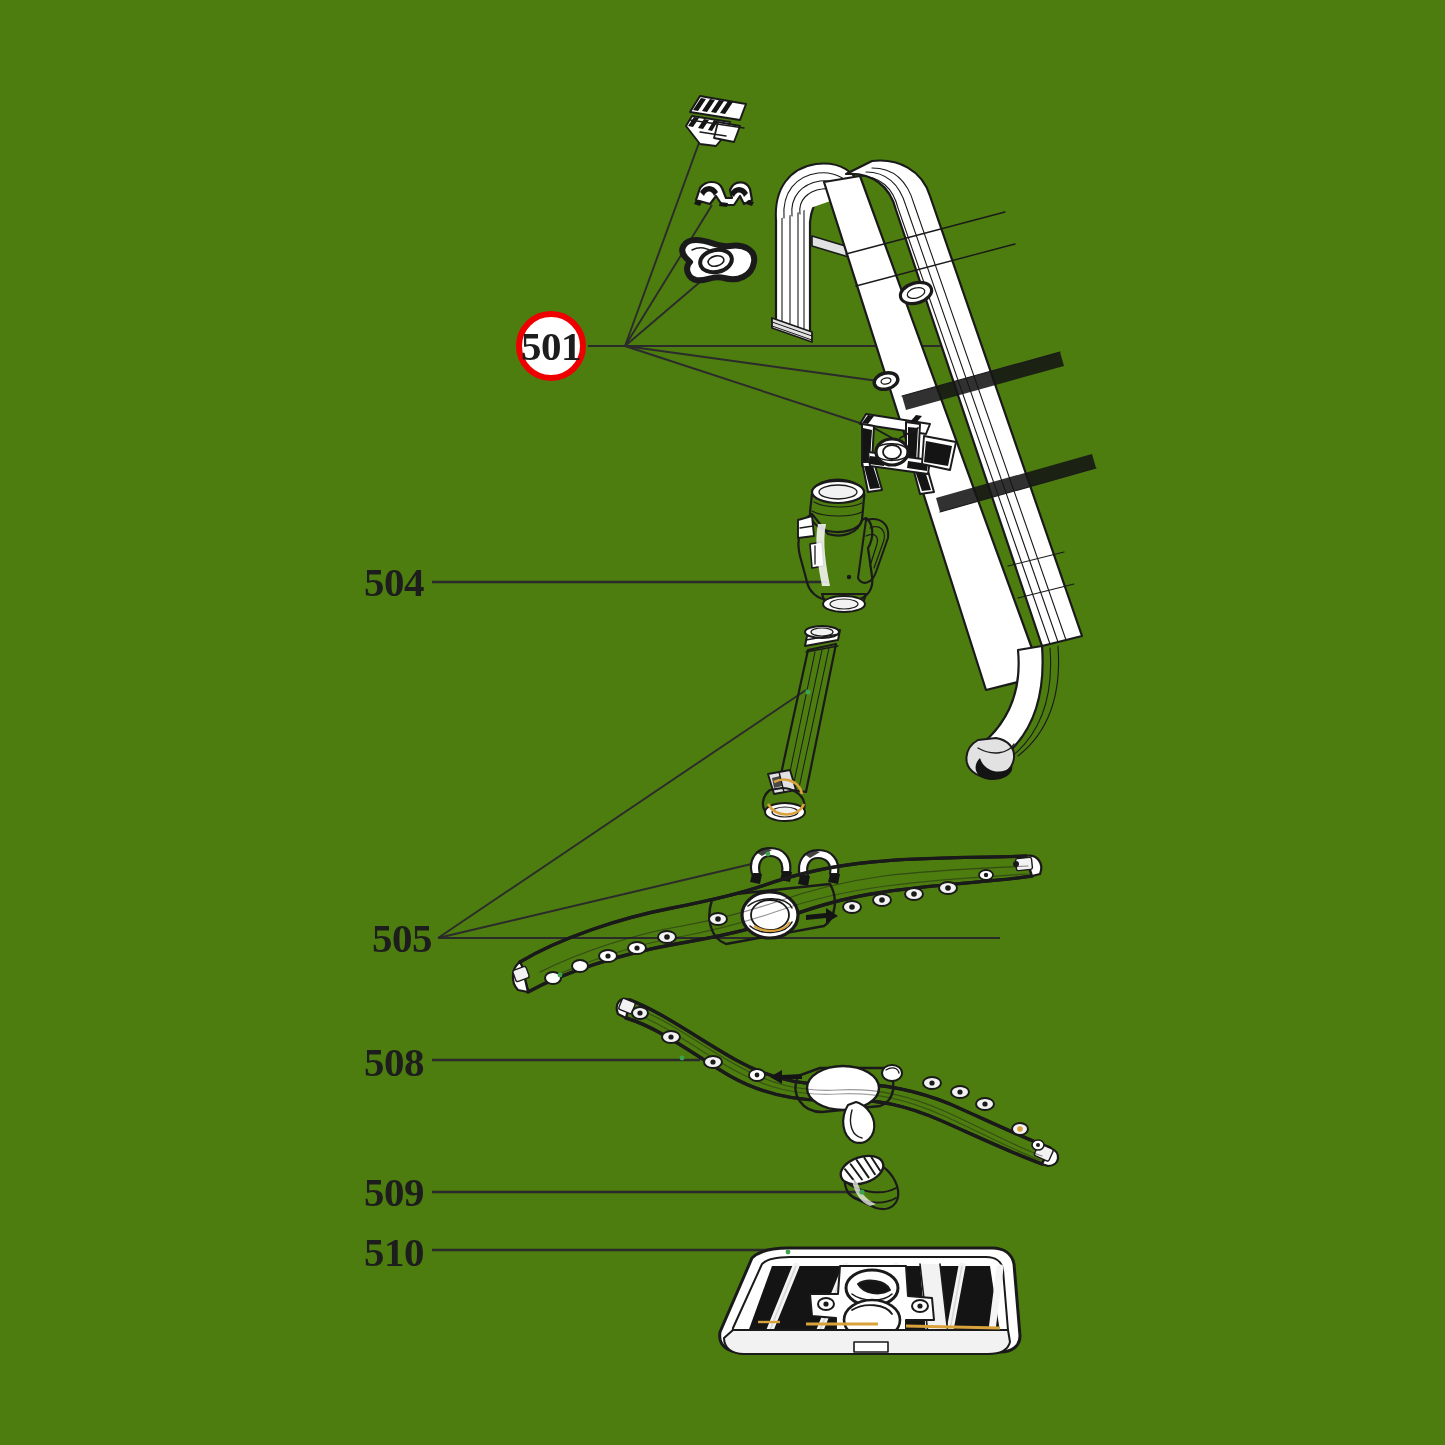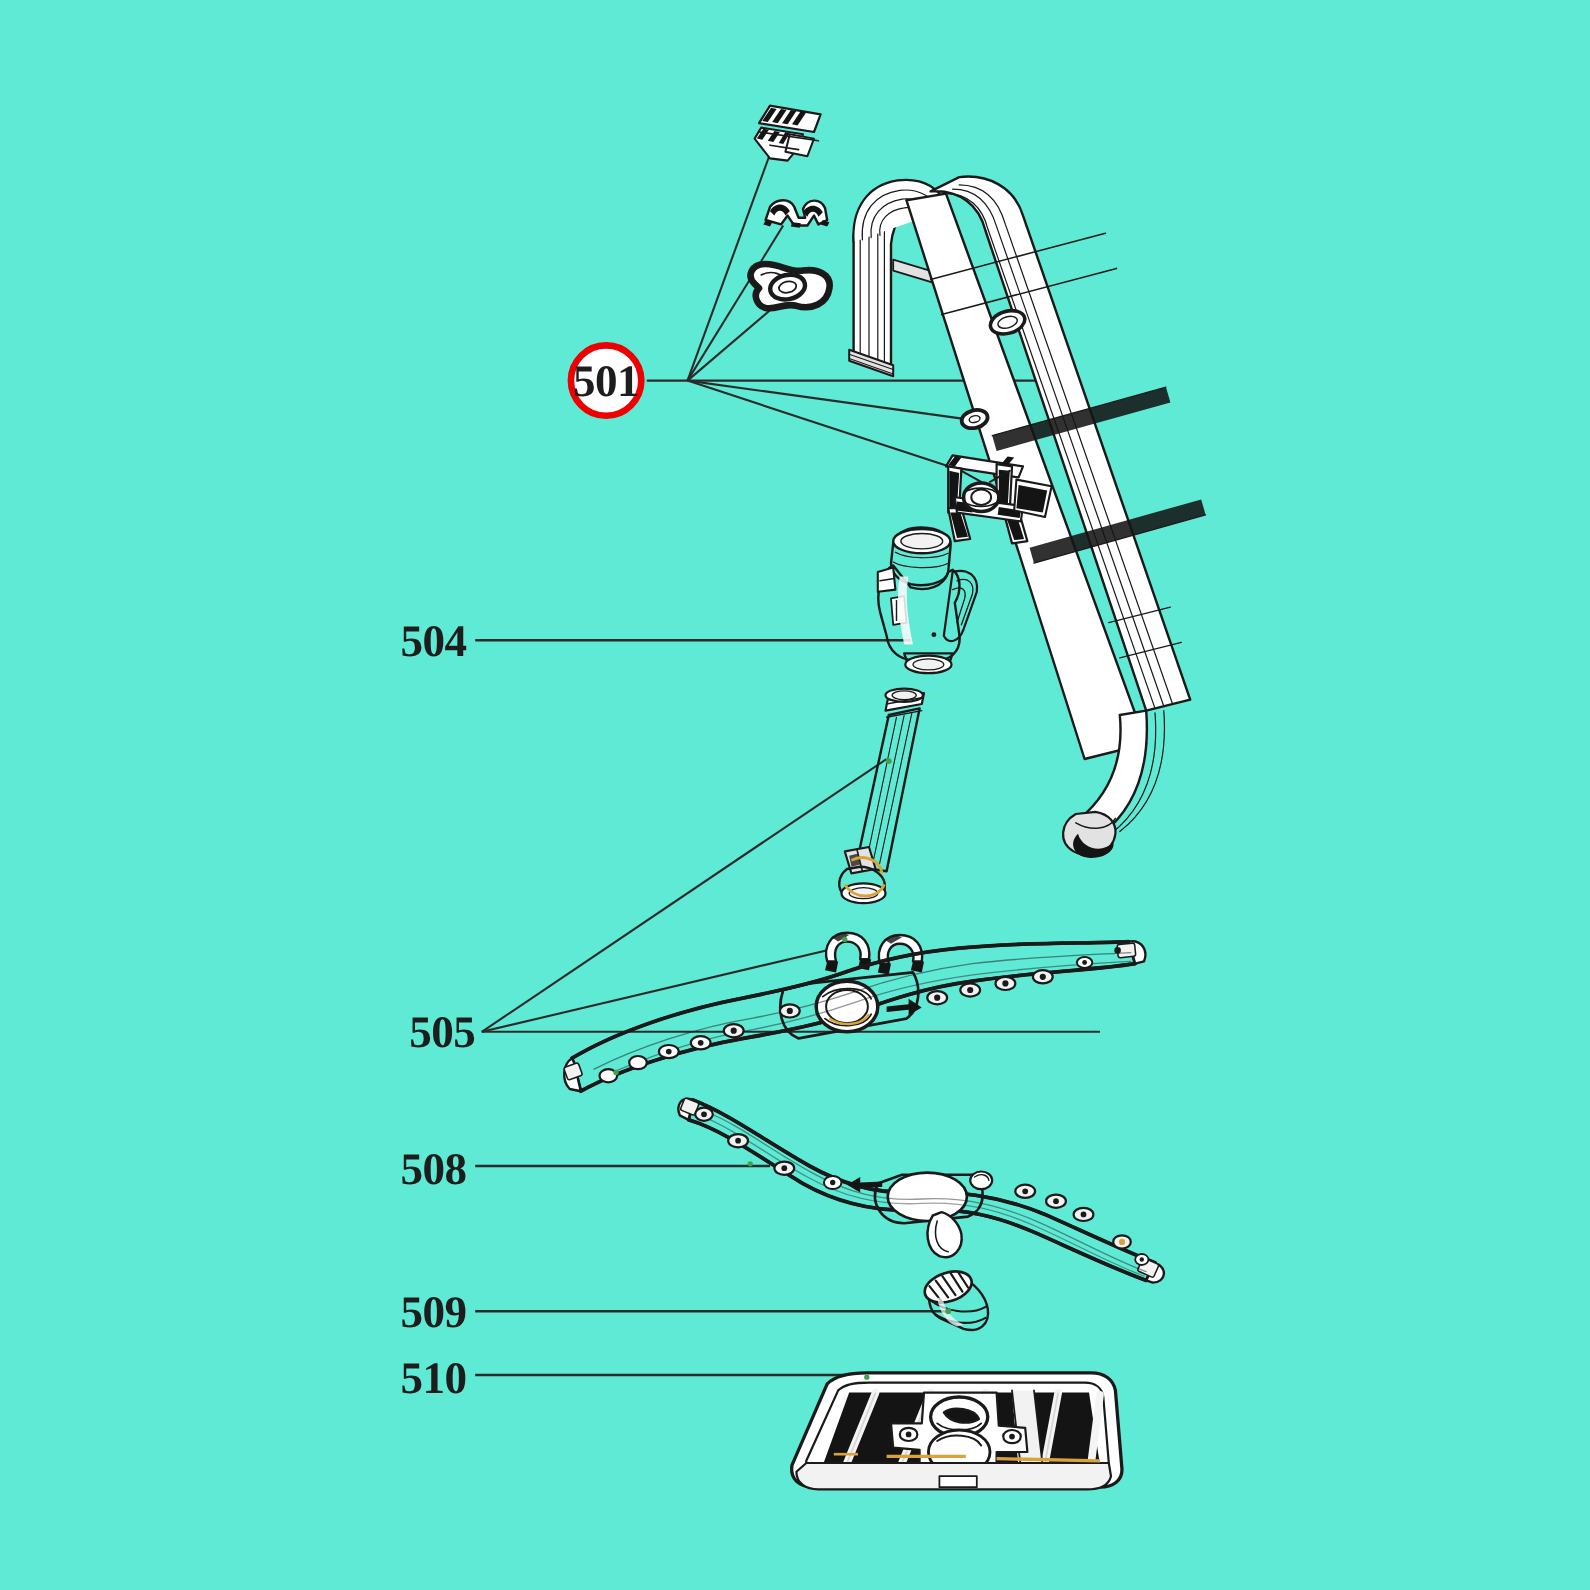--- a/index.html
+++ b/index.html
@@ -8,21 +8,21 @@
     padding: 0;
     background: #ffffff;
   }
   body {
     font-family: "Liberation Serif", "DejaVu Serif", serif;
   }
   #diagram-root {
     position: relative;
     width: 1445px;
     height: 1445px;
-    background: #5eead4;
+    background: #4d7c0f;
     overflow: hidden;
   }
   svg#parts-svg {
     position: absolute;
     left: 0;
     top: 0;
     width: 1445px;
     height: 1445px;
     display: block;
   }

